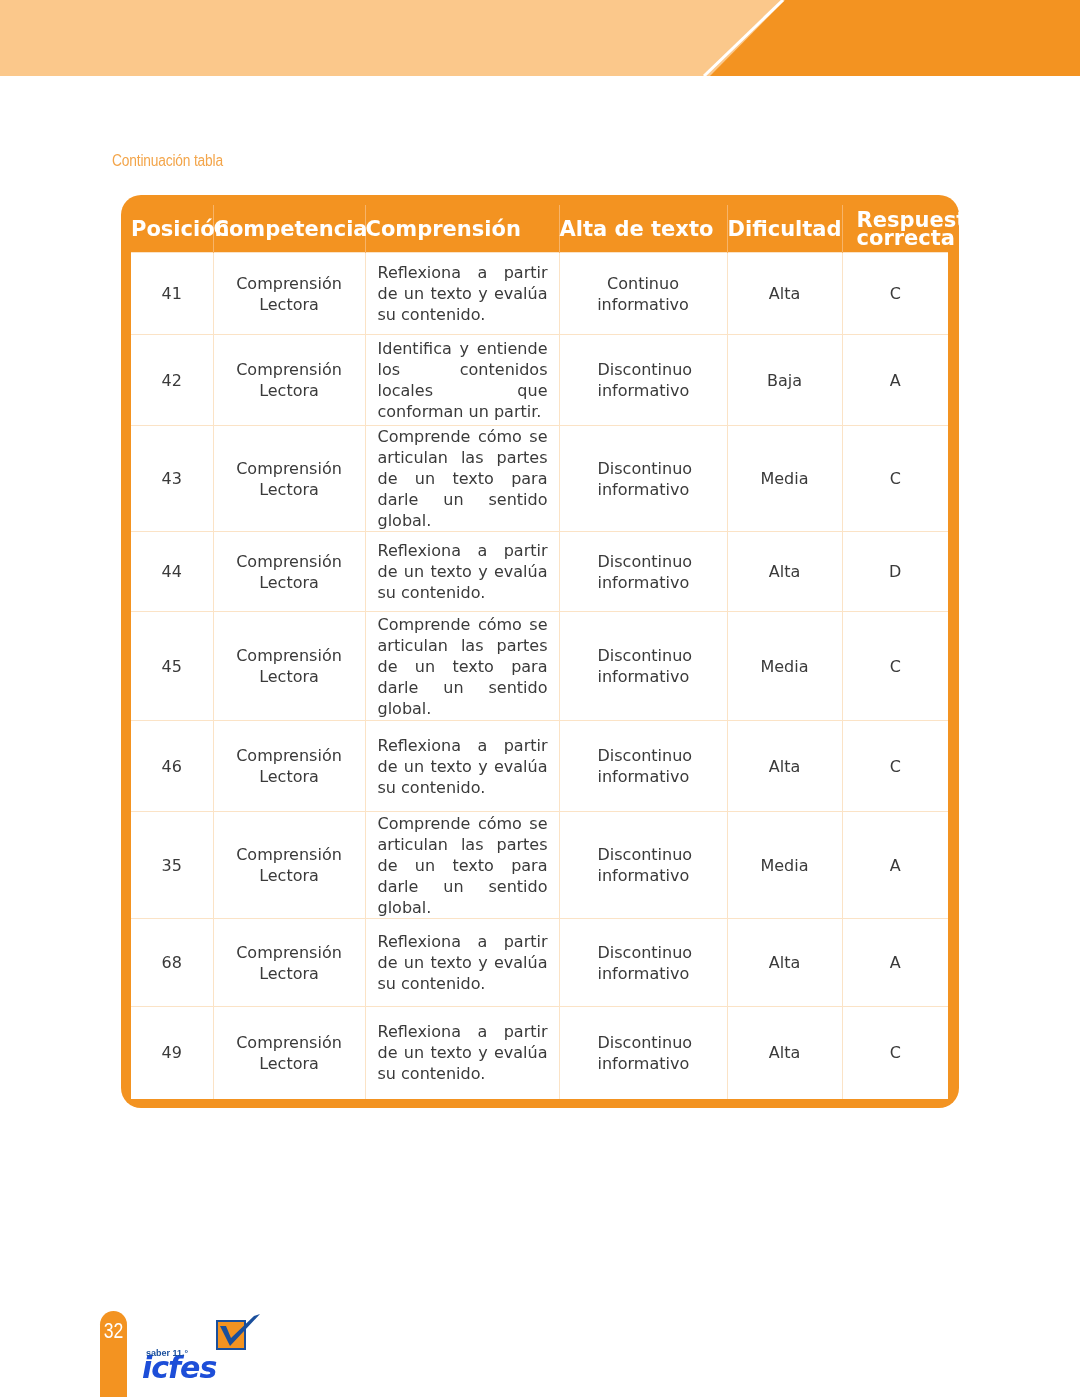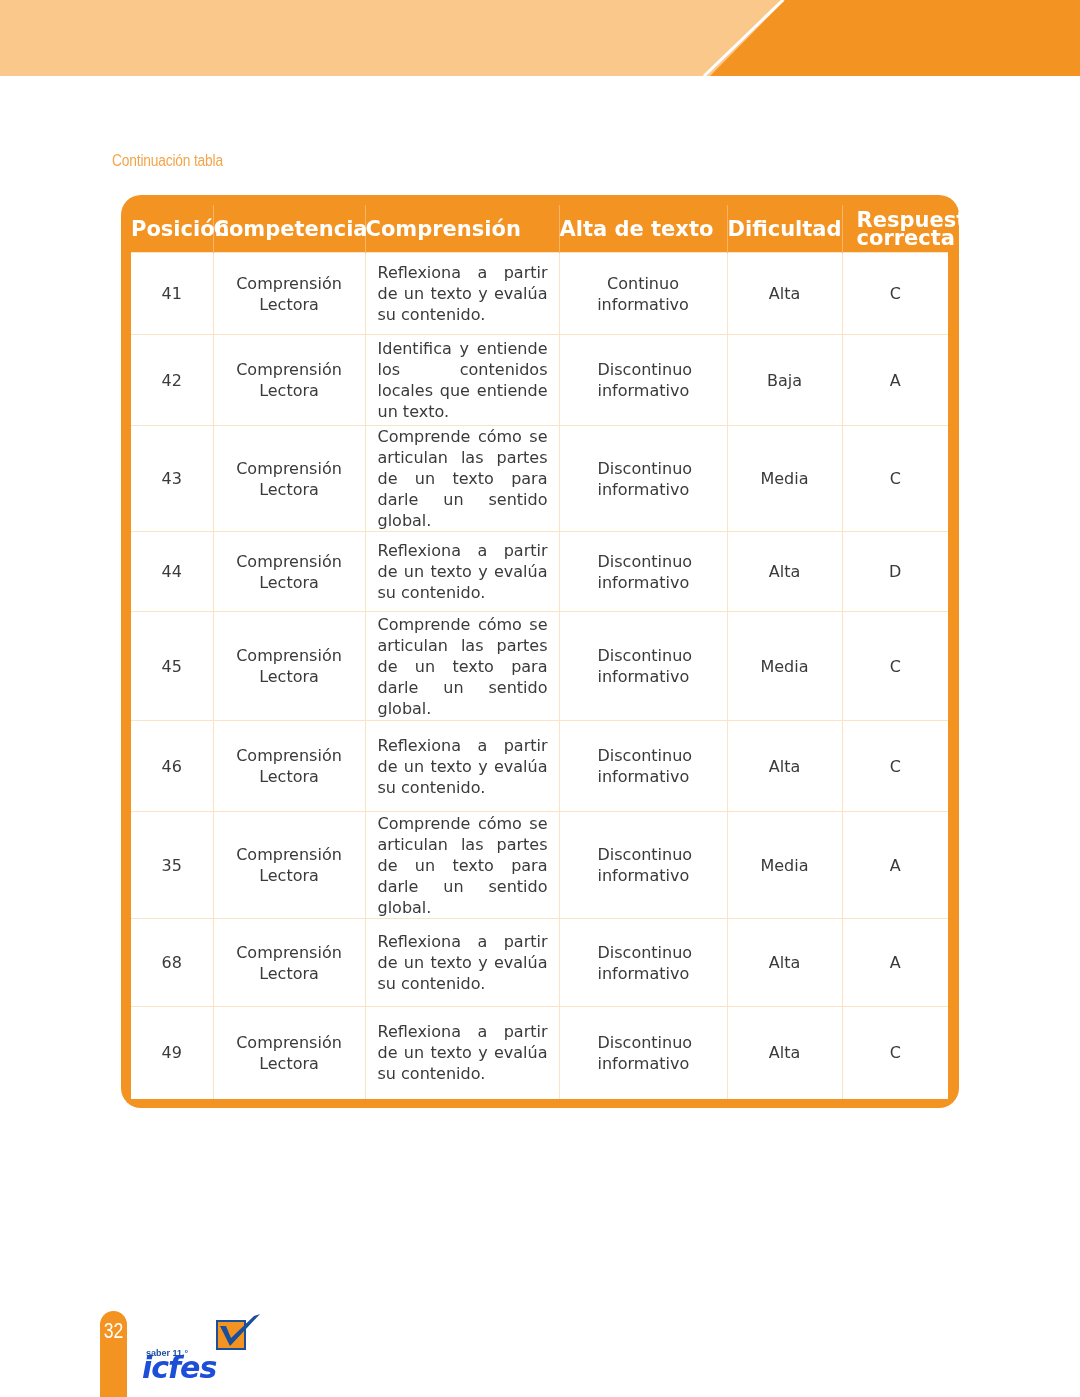--- a/index.html
+++ b/index.html
@@ -71,21 +71,21 @@
       <td>41</td>
       <td style="padding:0 22px">Comprensión Lectora</td>
       <td class="afirm">Reflexiona a partir de un texto y evalúa su contenido.</td>
       <td style="padding:0 30px">Continuo informativo</td>
       <td>Alta</td>
       <td>C</td>
     </tr>
     <tr style="height:91px">
       <td>42</td>
       <td style="padding:0 22px">Comprensión Lectora</td>
-      <td class="afirm">Identifica y entiende los contenidos locales que entiende un texto.</td>
+      <td class="afirm">Identifica y entiende los contenidos locales que conforman un partir.</td>
       <td style="padding:0 38px">Discontinuo informativo</td>
       <td>Baja</td>
       <td>A</td>
     </tr>
     <tr style="height:105px">
       <td>43</td>
       <td style="padding:0 22px">Comprensión Lectora</td>
       <td class="afirm">Comprende cómo se articulan las partes de un texto para darle un sentido global.</td>
       <td style="padding:0 38px">Discontinuo informativo</td>
       <td>Media</td>

